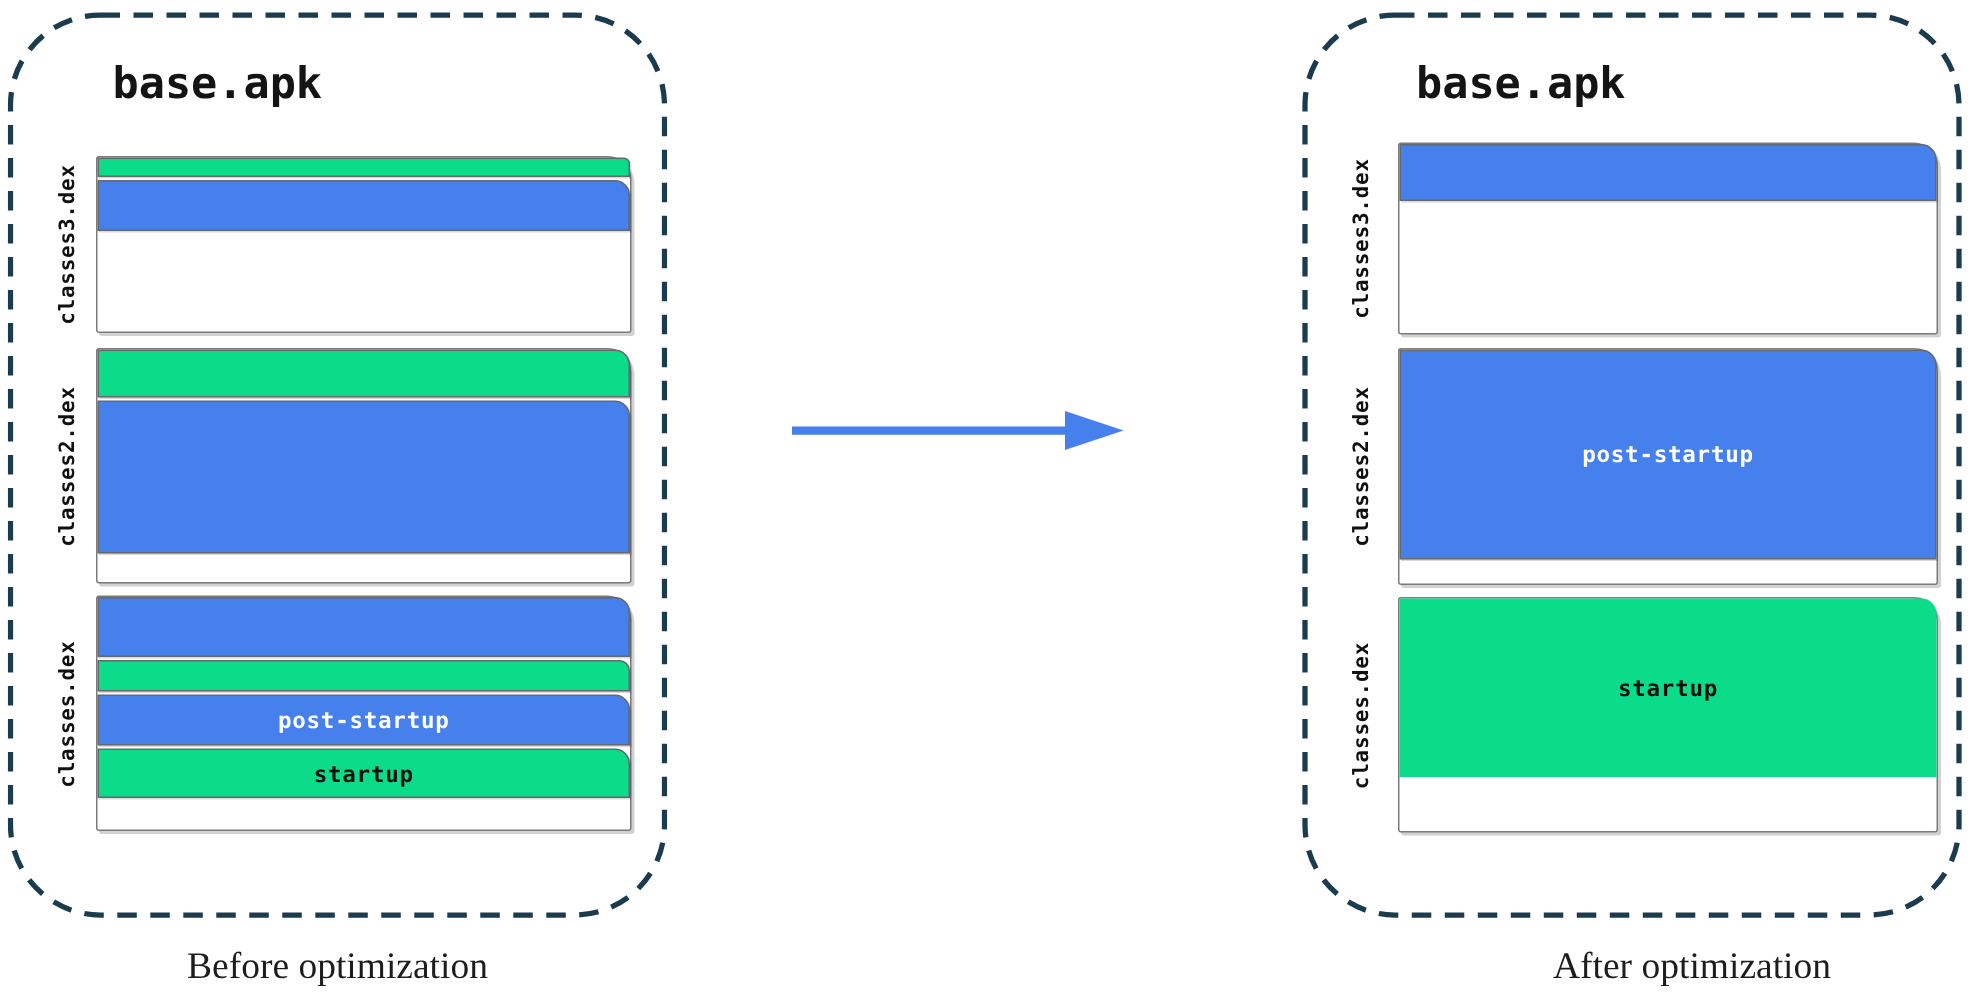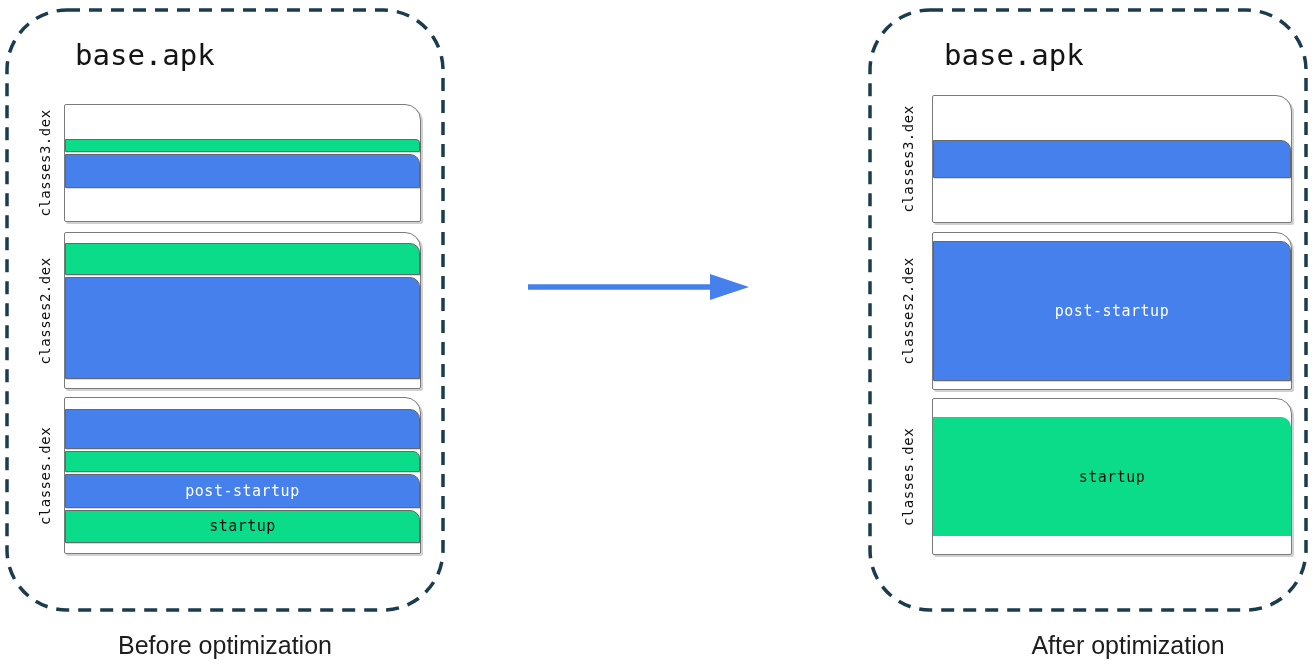--- a/index.html
+++ b/index.html
@@ -1,21 +1,21 @@
 <!DOCTYPE html>
 <html><head>
 <meta charset="utf-8">
 <style>
   html,body { margin:0; padding:0; }
   body {
     width:1315px; height:667px; position:relative; overflow:hidden;
     background:#ffffff;
     font-family:"Liberation Sans", sans-serif;
   }
-  .panel { position:absolute; top:8px; width:440px; height:604px; }
+  .panel { position:absolute; top:8px; width:440px; height:604px;font-weight:bold; }
   #panel-before { left:5px; }
   #panel-after  { left:868px; }
   .outline { position:absolute; left:0; top:0; width:440px; height:604px; }
 
   .apk-title {
     position:absolute; top:30px; left:70px;
     font-family:"DejaVu Sans Mono", monospace;
     font-size:29px; color:#141414; white-space:nowrap;
   }
   #panel-after .apk-title { left:76px; }
@@ -43,38 +43,38 @@
     border:1.5px solid #7b7b7b;
     border-radius:2px 16px 2px 2px;
     box-shadow:2px 2px 0 rgba(0,0,0,0.18);
     box-sizing:border-box;
   }
   #panel-before .page { left:59px; width:357px; }
   #panel-after  .page { left:64px; width:360px; }
 
   .segments {
     position:absolute; left:0; right:0; top:0; bottom:0;
-    display:flex; flex-direction:column; justify-content:center;
+    display:flex; flex-direction:column; justify-content:flex-start;
     gap:2px;
   }
   .band {
     box-sizing:border-box;
     border:1px solid #63696d;
     box-shadow:1px 1px 0 rgba(0,0,0,0.15);
     display:flex; align-items:center; justify-content:center;
     flex:0 0 auto;
   }
   .band--frameless { border:none; box-shadow:none; }
   .band-label {
     font-family:"DejaVu Sans Mono", monospace;
     font-size:15px; letter-spacing:0.5px; white-space:nowrap;
   }
   .caption {
     position:absolute; top:631px; width:440px; text-align:center;
-    font-size:25px; color:#1d1d1d;
+    font-size:25px; color:#1d1d1d;font-family:Liberation Serif, serif;
   }
   #caption-before { left:5px; }
   #caption-after  { left:908px; }
   #arrow { position:absolute; left:505px; top:258px; }
 </style>
 </head>
 <body>
 
 <div class="panel" id="panel-before">
   <svg class="outline" viewBox="0 0 440 604">

